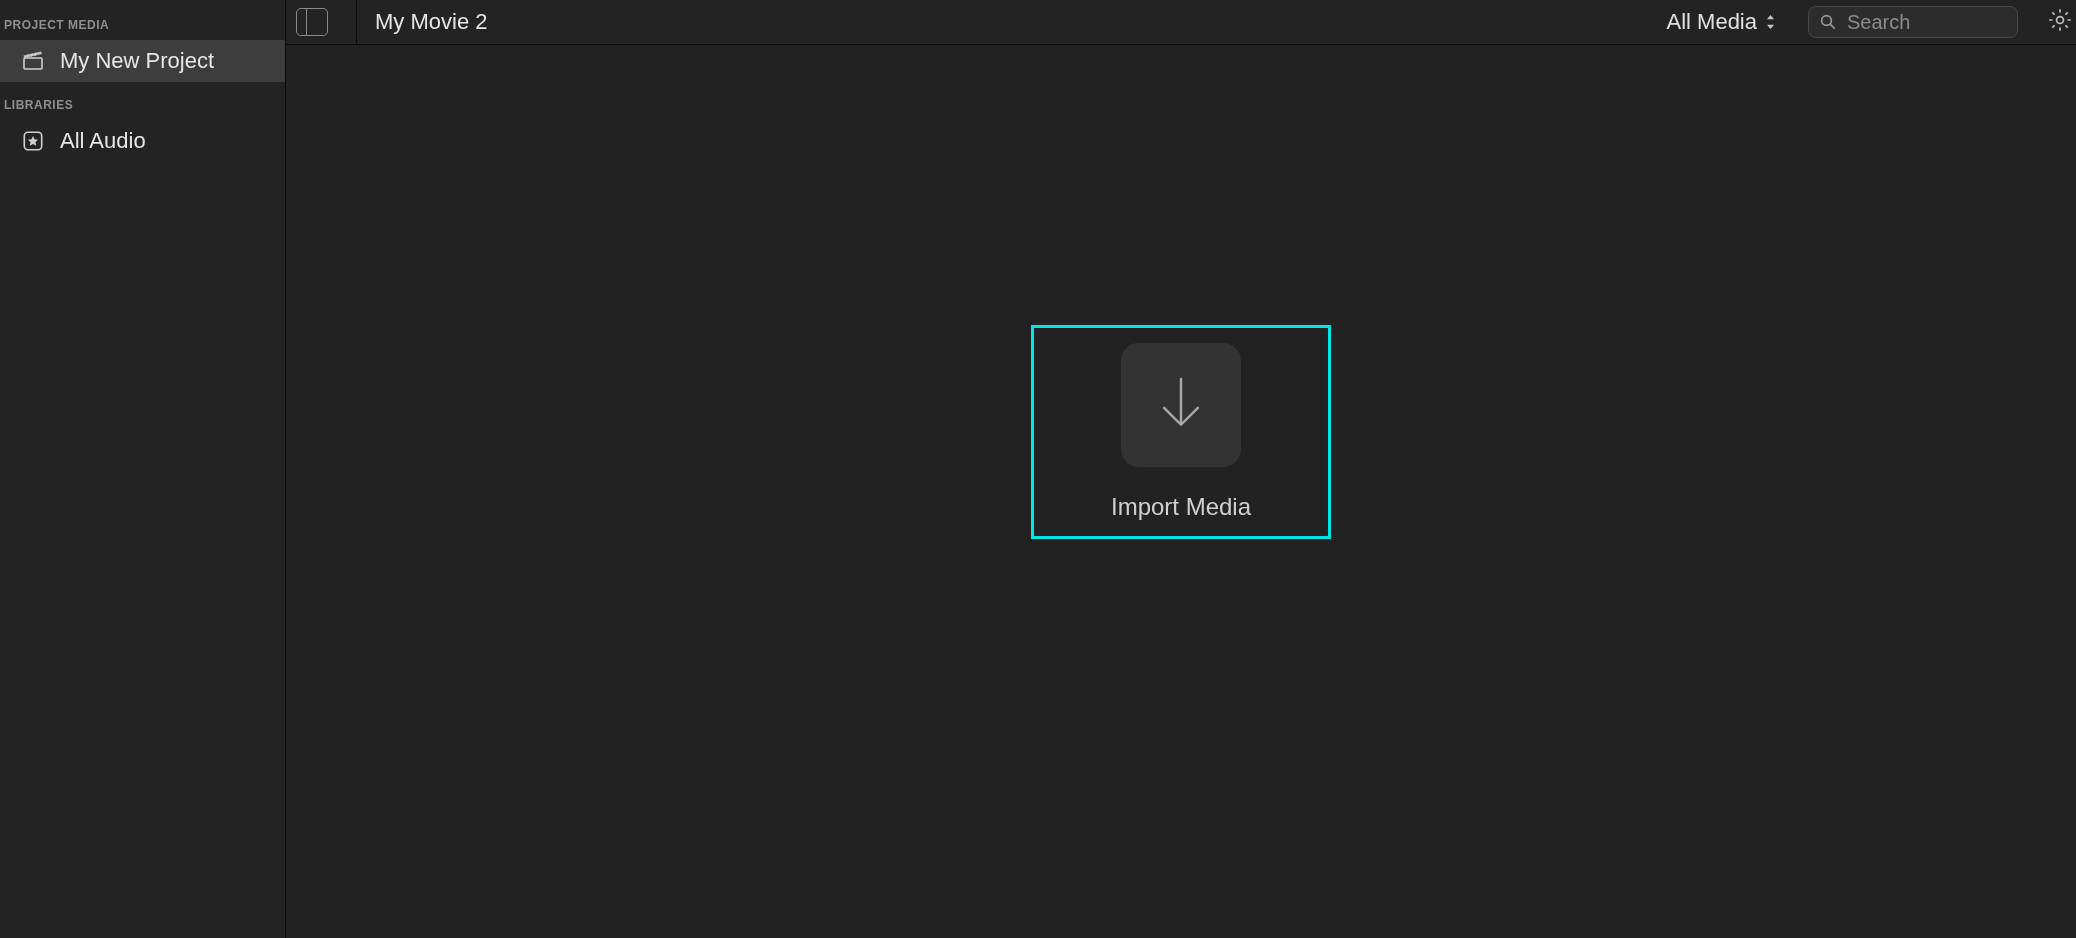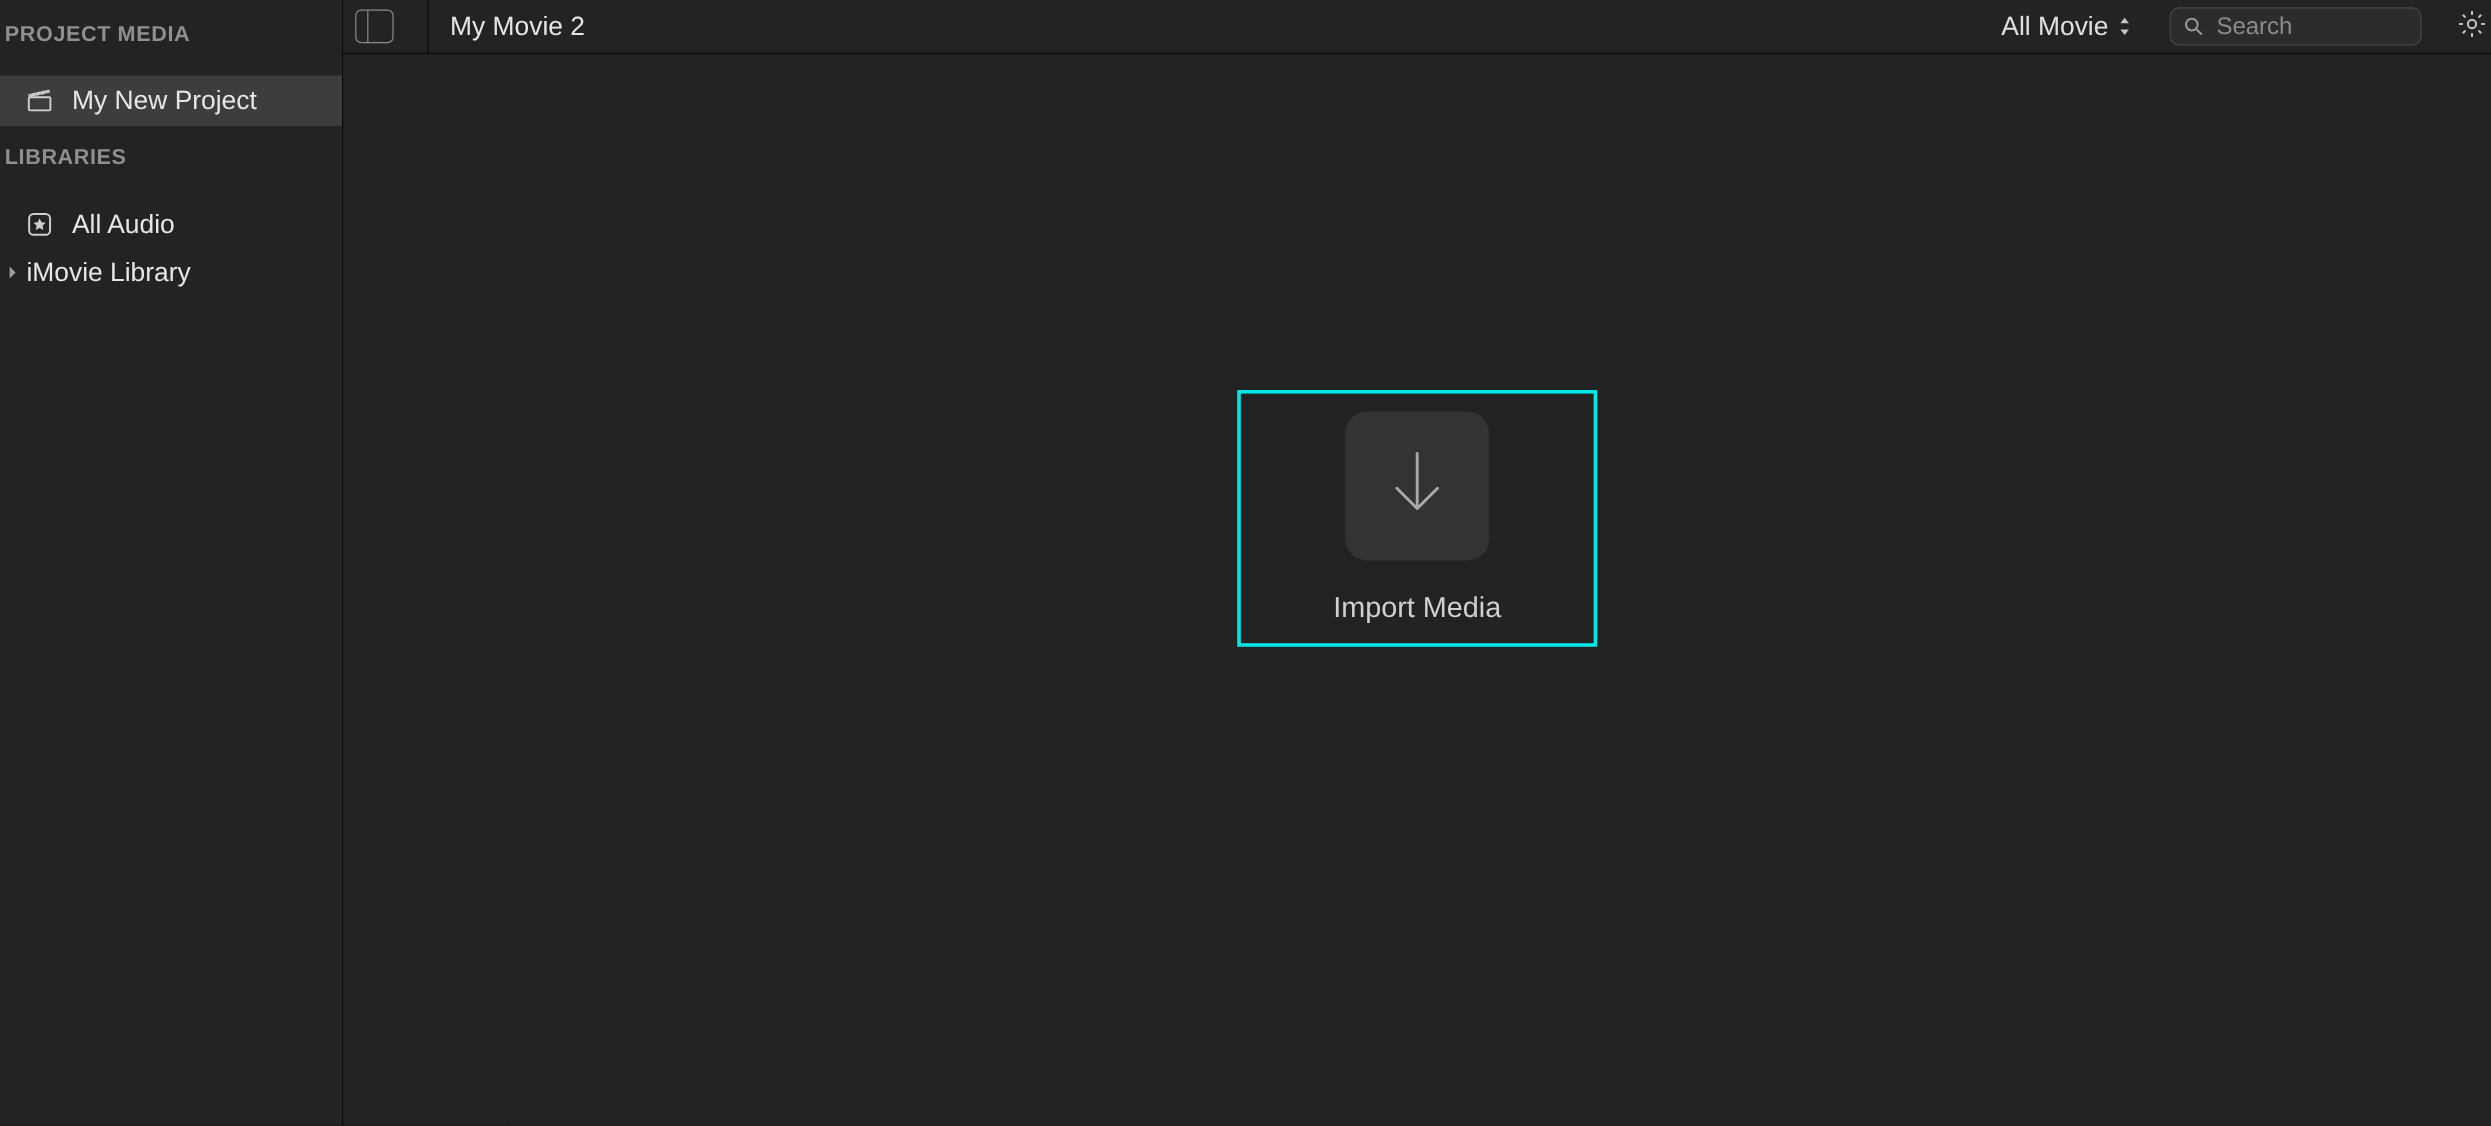--- a/index.html
+++ b/index.html
@@ -55,25 +55,25 @@
   
   .sidebar {
     width: 286px;
     background: #232323;
     border-right: 1px solid #0a0a0a;
     display: flex;
     flex-direction: column;
     padding-top: 12px;
   }
   .sidebar-header {
-    font-size: 18px;
+    font-size: 12px;
     font-weight: 600;
     letter-spacing: 0.5px;
     color: #8f8f8f;
-    padding: 6px 6px 24px 4px;
+    padding: 6px 6px 8px 4px;
     text-transform: uppercase;
   }
   .sidebar-item {
     display: flex;
     align-items: center;
     gap: 14px;
     padding: 8px 6px 8px 20px;
     font-size: 22px;
     color: #e6e6e6;
     cursor: pointer;
@@ -264,41 +264,33 @@
       <div class="sidebar-item">
         <span class="icon">
           <svg viewBox="0 0 24 24" width="22" height="22" fill="currentColor">
             <rect x="2.5" y="2.5" width="19" height="19" rx="4" fill="none" stroke="currentColor" stroke-width="1.8"></rect>
             <path d="M12 6.5l1.7 3.6 3.9.4-2.9 2.7.8 3.9L12 15.2l-3.5 1.9.8-3.9L6.4 10.5l3.9-.4L12 6.5z"></path>
           </svg>
         </span>
         <span>All Audio</span>
       </div>
 
-      <div class="sidebar-expand">
-        <span class="chevron">
-          <svg viewBox="0 0 12 12" width="12" height="12" fill="currentColor">
-              <path d="M3 1l5 5-5 5z"></path>
-            </svg>
-        </span>
-        <span>iMovie Library</span>
-      </div>
     </div>
 
     <div class="content">
 
       <div class="content-toolbar">
         <div class="panel-toggle-btn">
           <div class="left-strip"></div>
         </div>
         <div class="project-title">My Movie 2</div>
         <div class="toolbar-spacer"></div>
 
         <div class="clips-filter">
-          <span>All Movie</span>
+          <span>All Media</span>
           <span class="updown-icon">
             <svg viewBox="0 0 12 18" width="11" height="16" fill="currentColor">
               <path d="M6 1L2 6h8L6 1zM6 17l4-5H2l4 5z"></path>
             </svg>
           </span>
         </div>
 
         <div class="search-field">
           <span style="display:inline-flex;color:#9a9a9a;">
             <svg viewBox="0 0 24 24" width="18" height="18" fill="none" stroke="currentColor" stroke-width="2.2">

